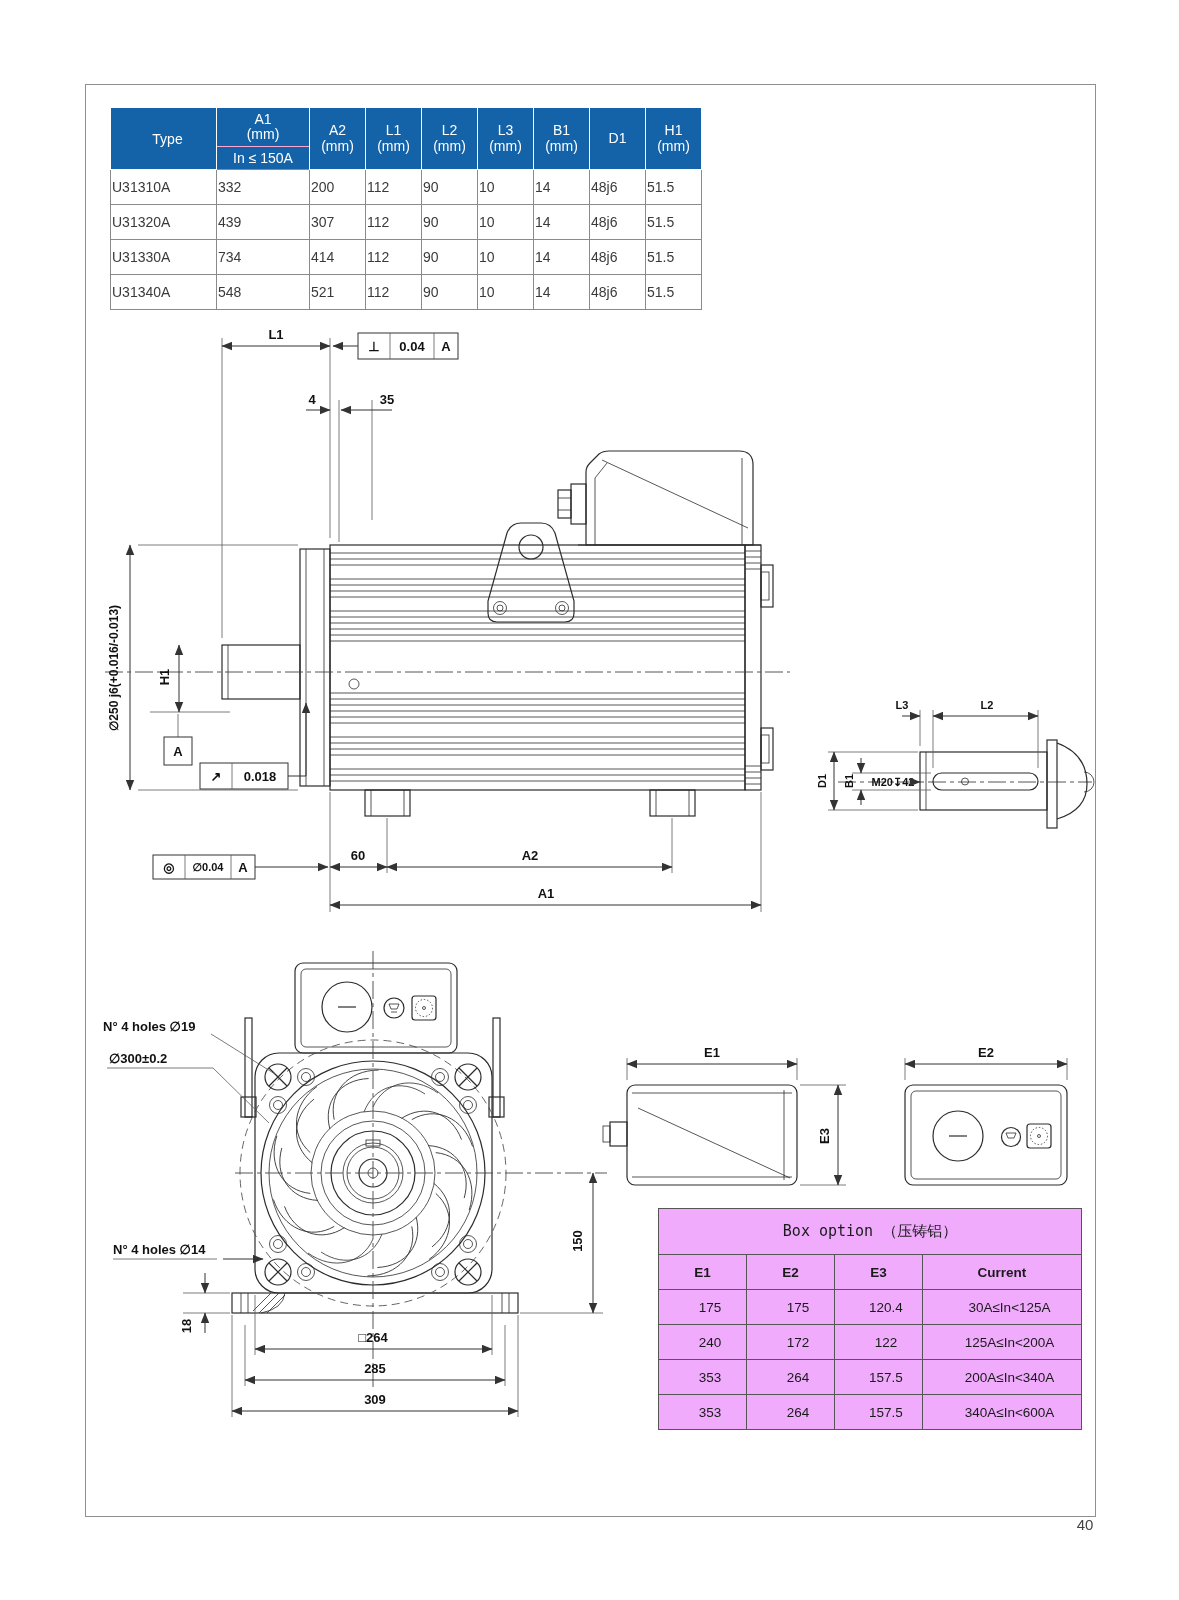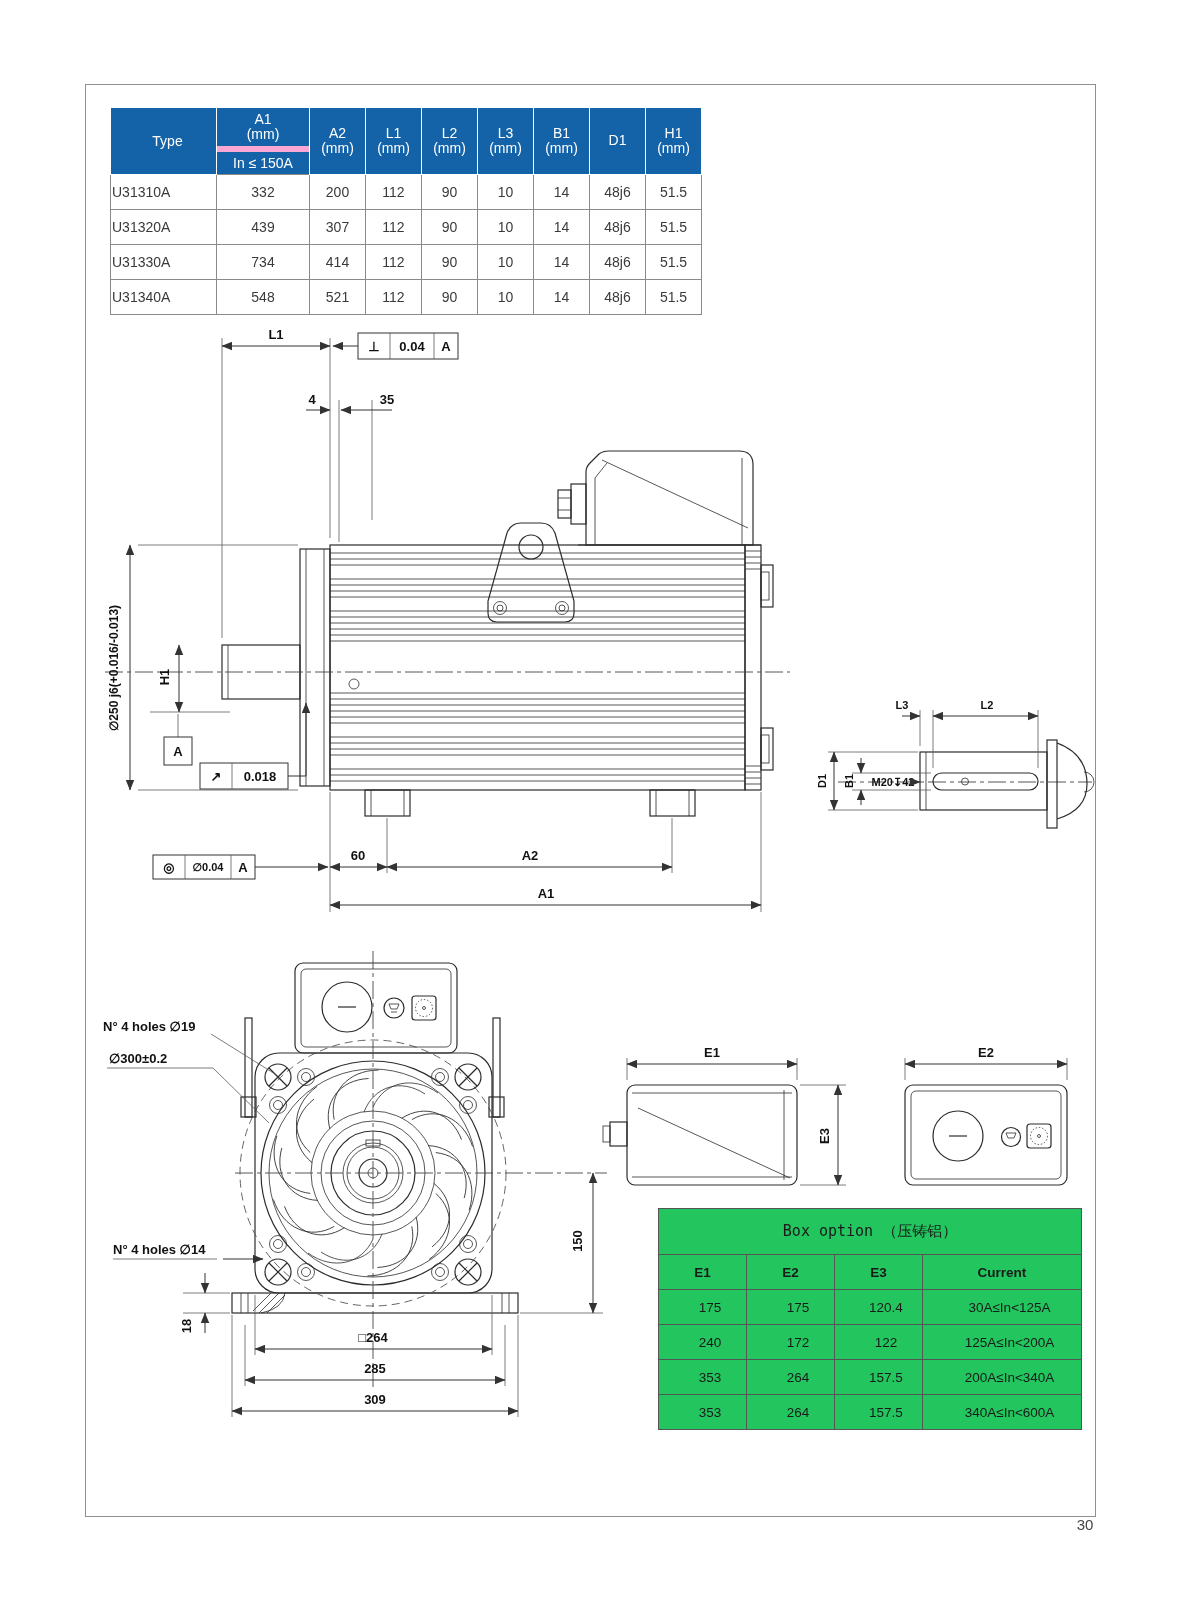--- a/index.html
+++ b/index.html
@@ -4,31 +4,31 @@
 <style>
   html,body{margin:0;padding:0;}
   body{width:1179px;height:1600px;background:#fff;position:relative;overflow:hidden;
        font-family:"Liberation Sans",sans-serif;color:#222;}
   .frame{position:absolute;left:85px;top:84px;width:1009px;height:1431px;border:1px solid #8f8f8f;}
   
   .dimtable{position:absolute;left:110px;top:107px;border-collapse:collapse;border:1px solid #8a8a8a;
             table-layout:fixed;font-size:14px;}
   .dimtable th{background:#1463a8;color:#fff;font-weight:normal;border:1px solid #fff;padding:0;vertical-align:middle;}
   .dimtable th span{display:block;line-height:1.1;}
-  .dimtable td{border:1px solid #8a8a8a;text-align:center;height:32px;color:#3a3a3a;background:#fff;}
+  .dimtable td{border:1px solid #8a8a8a;height:32px;color:#3a3a3a;background:#fff;}
   .dimtable .c-type{width:97px;text-align:center;padding-left:8px;}
   .dimtable .c-a1{width:92px;}
   .dimtable .c-n{width:55px;}
   .a1top{height:38px;display:flex;flex-direction:column;justify-content:center;}
-  .a1sub{border-top:6px solid #f9a8d4;height:22px;line-height:22px;}
+  .a1sub{border-top:1px solid #f9a8d4;height:22px;line-height:22px;}
   td.typecell{text-align:left;}
   
   .boxtable{position:absolute;left:658px;top:1208px;border-collapse:collapse;border:1px solid #555;
             table-layout:fixed;font-size:13.5px;}
-  .boxtable th,.boxtable td{border:1px solid #555;text-align:center;color:#1a1a1a;background:#22c55e;}
+  .boxtable th,.boxtable td{border:1px solid #555;text-align:center;color:#1a1a1a;background:#f0abfc;}
   .boxtable .title{height:43px;font-family:"DejaVu Sans Mono",monospace;font-size:15px;font-weight:normal;}
   .boxtable .hd{height:32px;font-weight:bold;font-family:"Liberation Sans",sans-serif;}
   .boxtable td{height:32px;padding-left:16px;}
   .bw1{width:85px}.bw2{width:85px}.bw3{width:85px}.bw4{width:156px}
   
   .svgabs{position:absolute;}
   .dw{stroke:#2c2c2c;fill:none;stroke-width:1.2px;}
   .dwt{stroke:#2c2c2c;fill:none;stroke-width:0.8px;}
   .xl{stroke:#5a5a5a;stroke-width:0.8px;fill:none;}
   .dl{stroke:#333;stroke-width:1px;fill:none;marker-start:url(#arw);marker-end:url(#arw);}
@@ -549,13 +549,13 @@
     </tr>
     <tr>
       <td>353</td>
         <td>264</td>
         <td>157.5</td>
         <td>340A≤In&lt;600A</td>
     </tr>
   </tbody>
 </table>
 
-<div class="pagenum">30</div>
+<div class="pagenum">40</div>
 
 </body></html>

